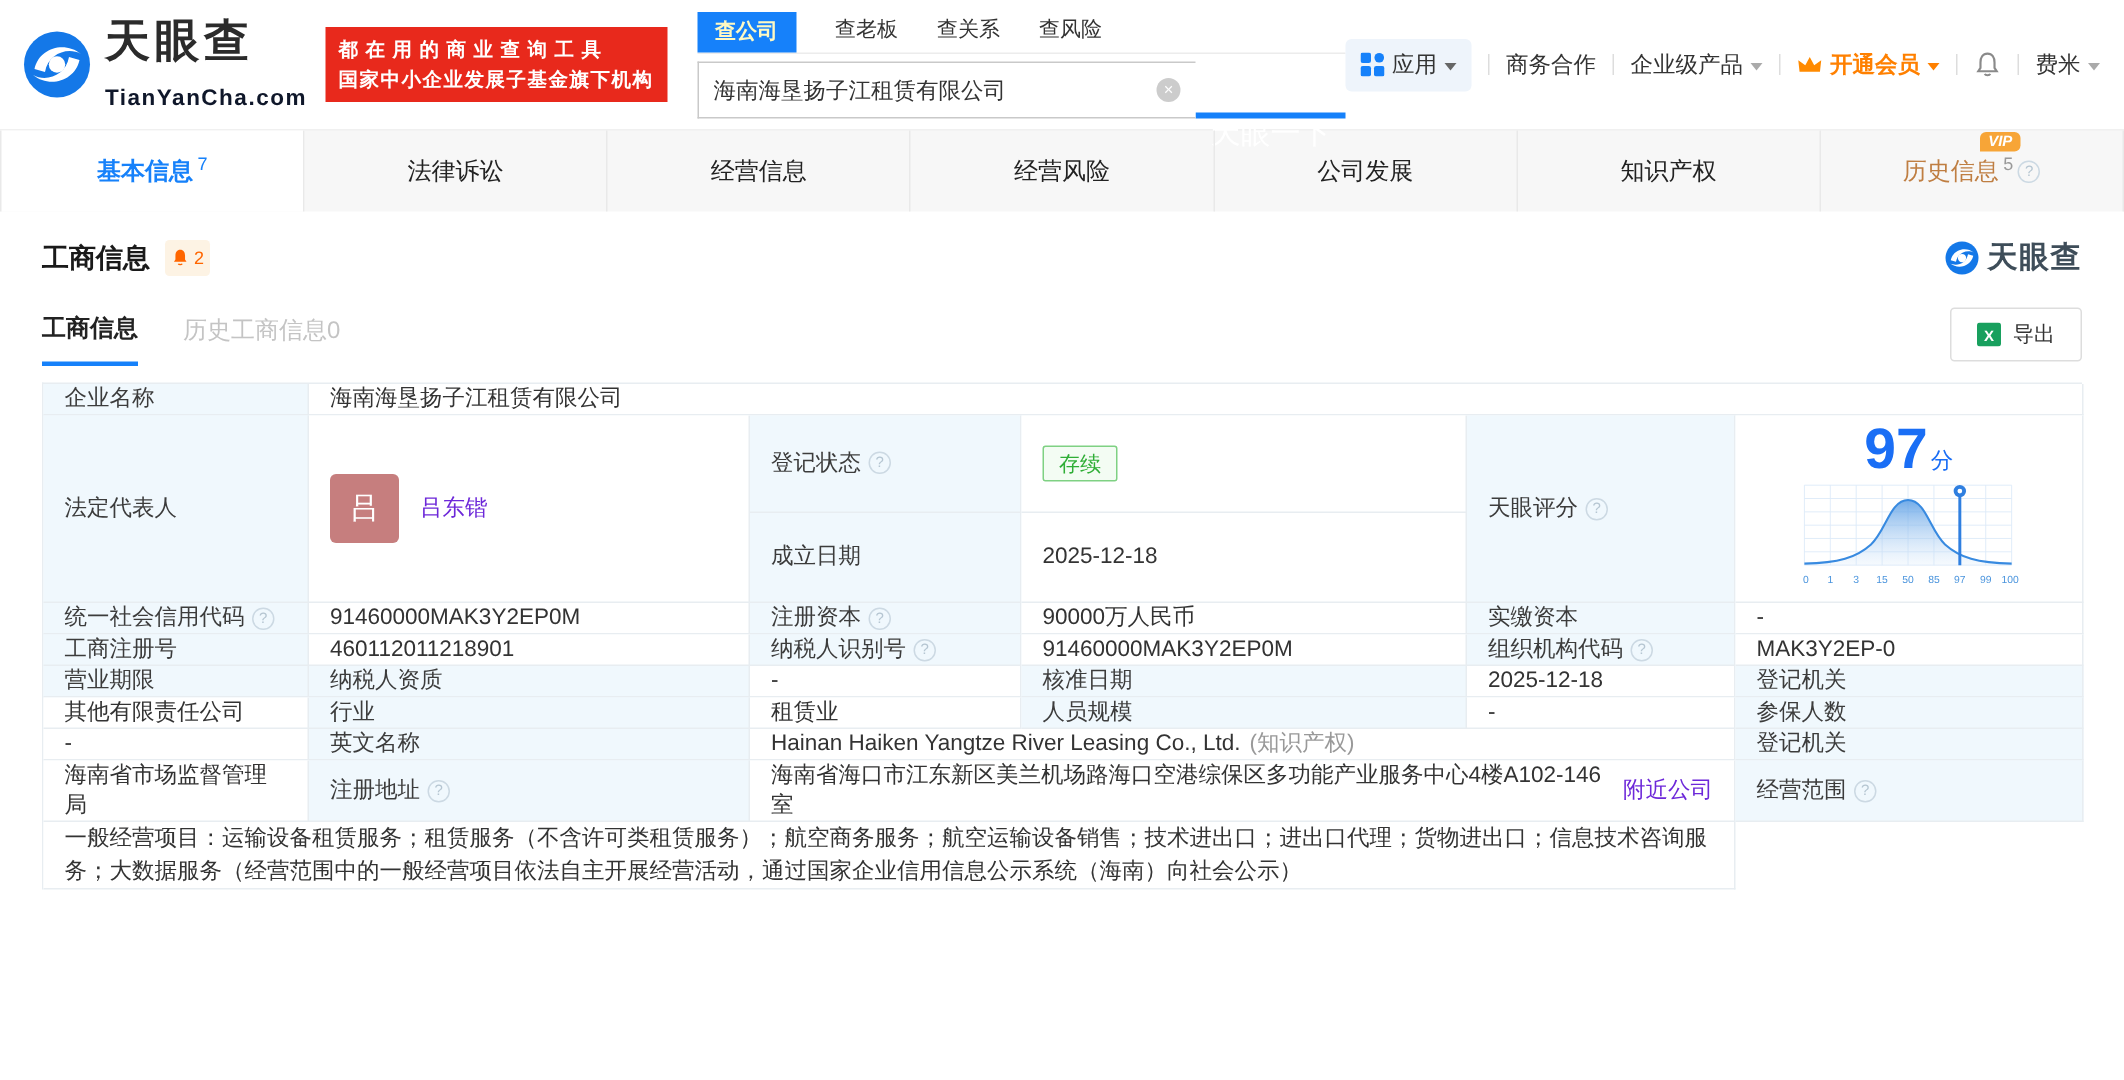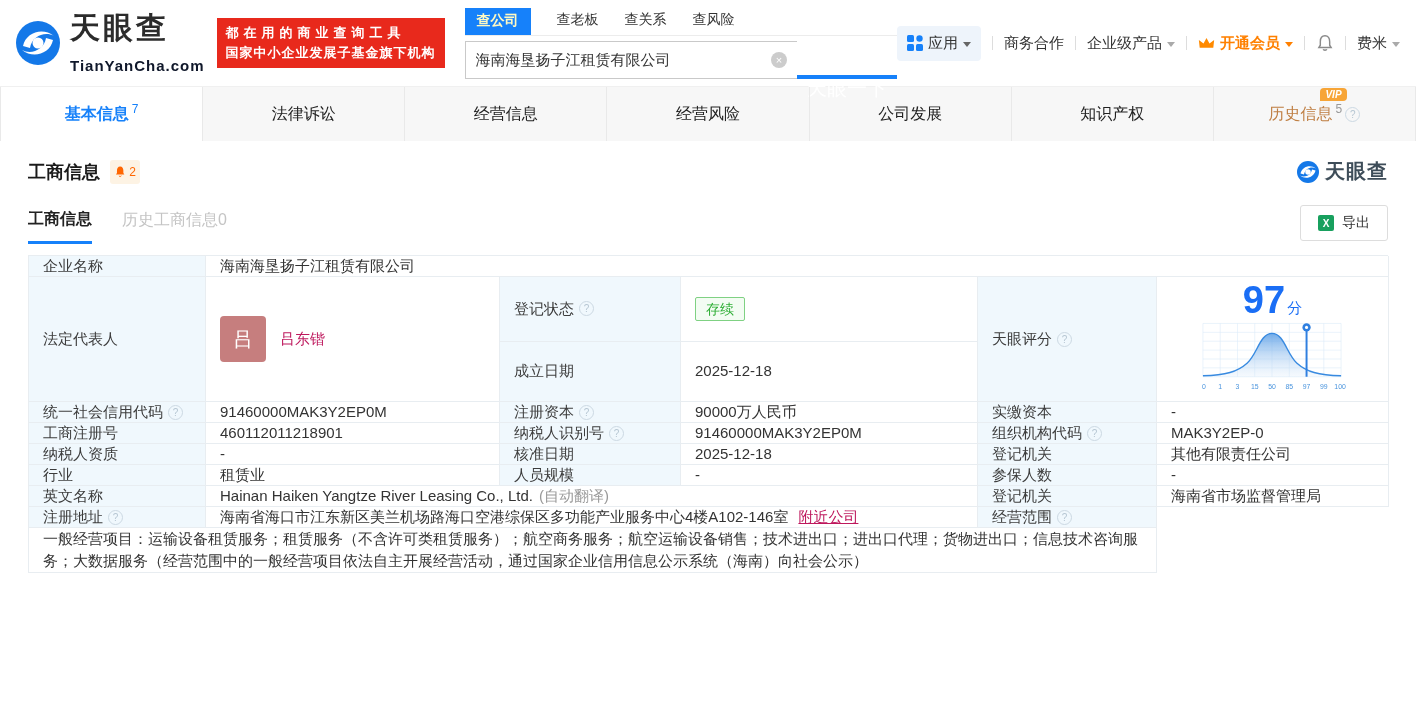--- a/index.html
+++ b/index.html
@@ -80,22 +80,22 @@
   .info-table { margin-top:8px; display:grid;
     grid-template-columns:177px 294px 181px 297px 179px 232px;
     border-top:1px solid #e8edf1; border-left:1px solid #e8edf1; font-size:15px; }
   .cell { border-right:1px solid #e8edf1; border-bottom:1px solid #e8edf1; padding:0 14px;
     display:flex; align-items:center; background:#fff; line-height:20px; }
   .lbl { background:#f0f8fd; color:#3c3c3c; }
   .span5 { grid-column:span 5; }
   .span3 { grid-column:span 3; }
   .rspan2 { grid-row:span 2; }
   .muted { color:#999; margin-left:6px; }
-  .link { color:#be185d; cursor:pointer; text-decoration:none; }
-  .link.ml { margin-left:10px; white-space:nowrap;text-decoration:underline; }
+  .link { color:#6d28d9; cursor:pointer; text-decoration:none; }
+  .link.ml { margin-left:10px; white-space:nowrap; }
   .avatar { width:46px; height:46px; border-radius:4px; background:#c67e7e; color:#fff;
     font-size:20px; display:flex; align-items:center; justify-content:center; cursor:pointer; flex:none;}
   .legal-name { margin-left:14px; }
   .tag-green { display:inline-block; padding:2px 10px; border:1px solid #7fd183; color:#2fae36;
     background:#f3fcf3; border-radius:2px; font-size:14px; line-height:18px; }
   .score-cell { padding:4px 6px; display:flex; align-items:center; justify-content:space-between;flex-direction:column; }
   .score-num { font-size:38px; font-weight:bold; color:#1a6ef5; line-height:38px; }
   .score-unit { font-size:15px; color:#1a6ef5; margin-left:2px; }
   .scope-val { line-height:22px; align-items:flex-start; }
 </style>
@@ -320,38 +320,39 @@
       <span>纳税人识别号</span>
       <span class="help">?</span>
     </div>
     <div class="cell">91460000MAK3Y2EP0M</div>
     <div class="cell lbl">
       <span>组织机构代码</span>
       <span class="help">?</span>
     </div>
     <div class="cell">MAK3Y2EP-0</div>
 
+    <div class="cell lbl">营业期限</div>
     <div class="cell lbl">纳税人资质</div>
     <div class="cell">-</div>
     <div class="cell lbl">核准日期</div>
     <div class="cell">2025-12-18</div>
 
     <div class="cell lbl">登记机关</div>
     <div class="cell">其他有限责任公司</div>
     <div class="cell lbl">行业</div>
     <div class="cell">租赁业</div>
     <div class="cell lbl">人员规模</div>
     <div class="cell">-</div>
 
     <div class="cell lbl">参保人数</div>
     <div class="cell">-</div>
     <div class="cell lbl">英文名称</div>
     <div class="cell span3">
       <span>Hainan Haiken Yangtze River Leasing Co., Ltd.</span>
-      <span class="muted">(自动翻译)</span>
+      <span class="muted">(知识产权)</span>
     </div>
 
     <div class="cell lbl">登记机关</div>
     <div class="cell">海南省市场监督管理局</div>
     <div class="cell lbl">
       <span>注册地址</span>
       <span class="help">?</span>
     </div>
     <div class="cell span3">
       <span>海南省海口市江东新区美兰机场路海口空港综保区多功能产业服务中心4楼A102-146室</span>

